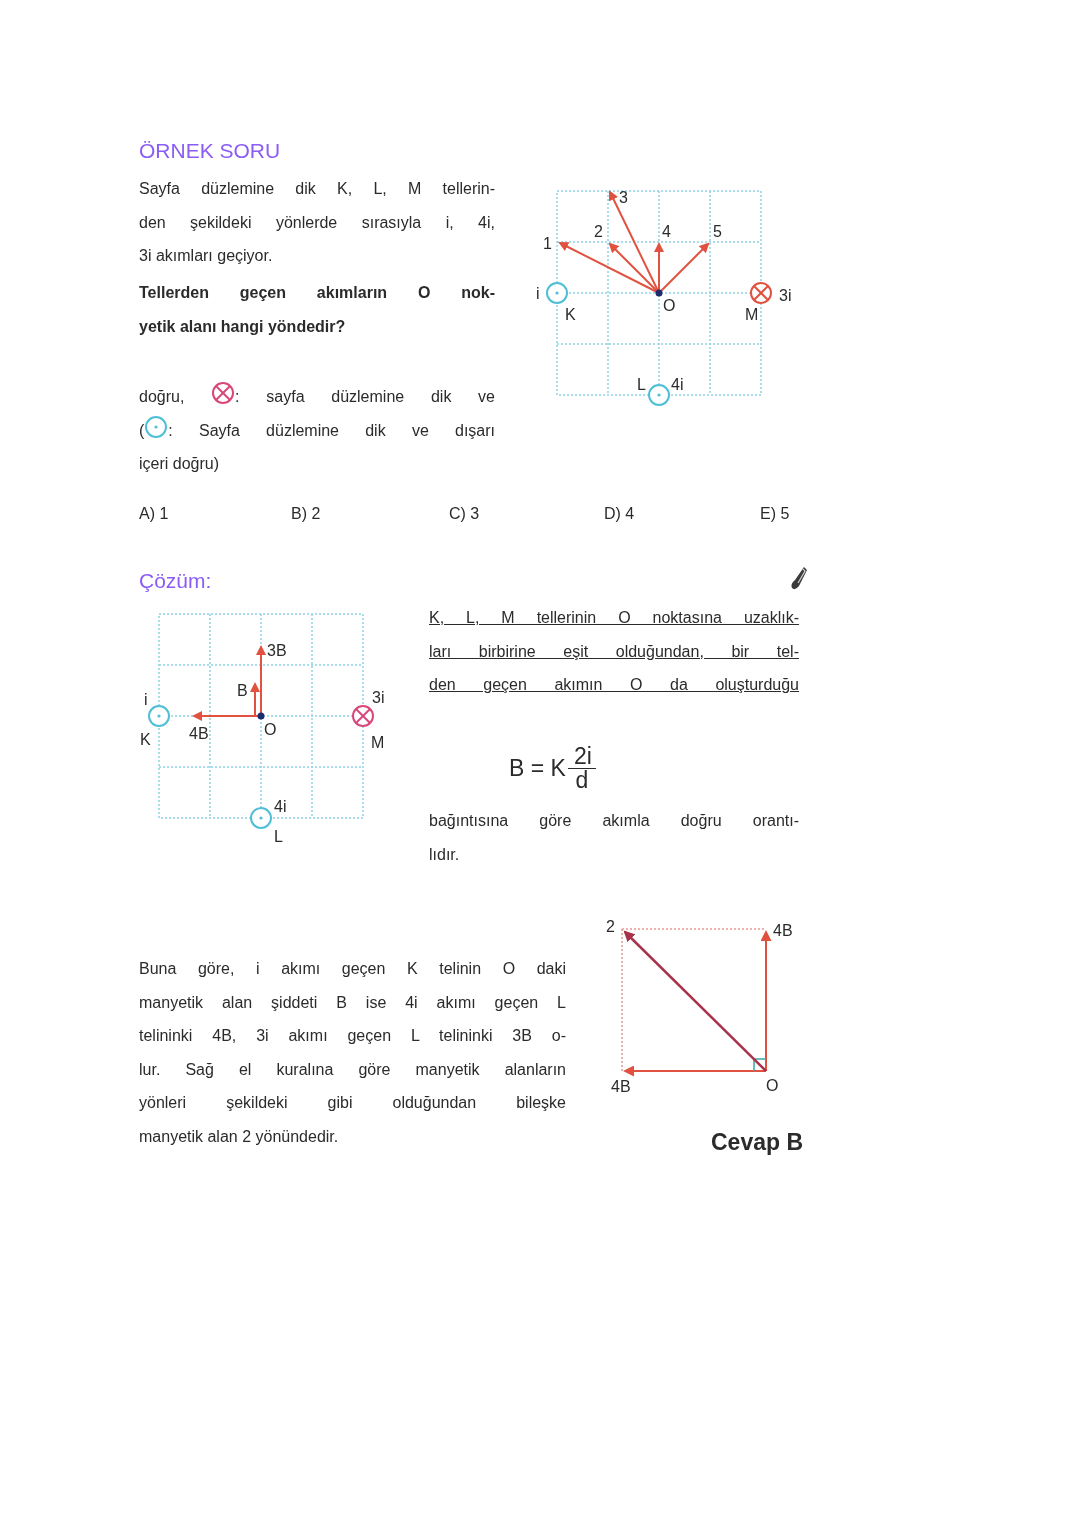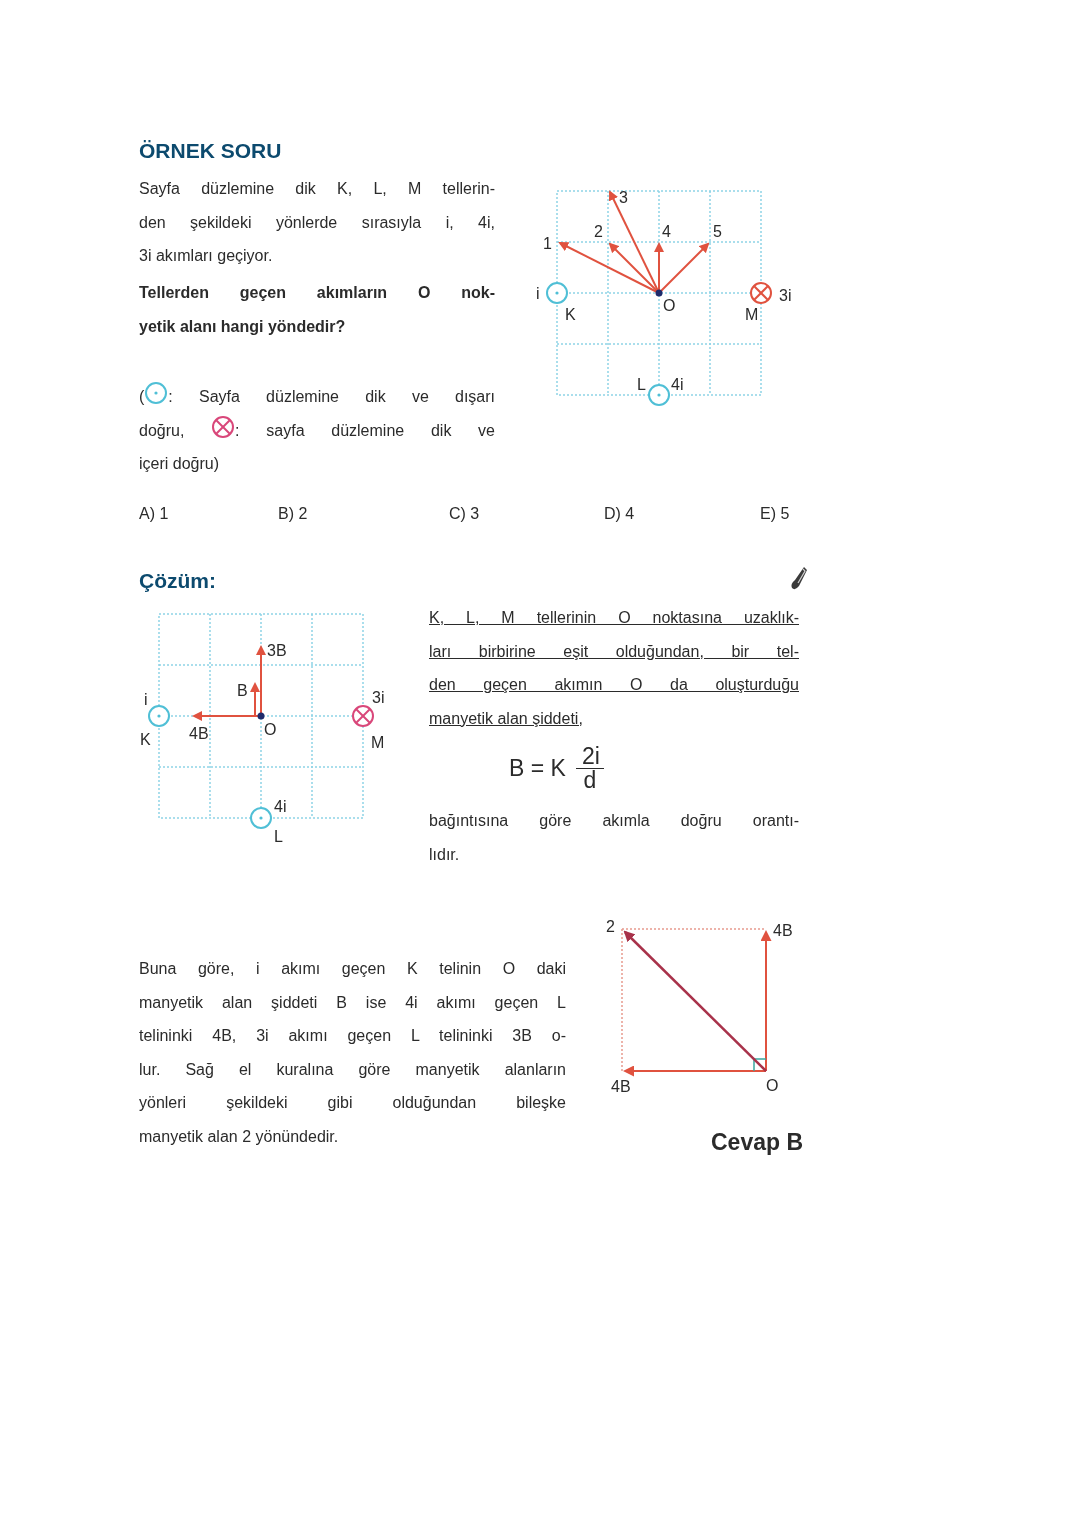--- a/index.html
+++ b/index.html
@@ -1,27 +1,27 @@
 <!DOCTYPE html>
 <html><head>
 <meta charset="utf-8">
 <style>
   html, body { margin:0; padding:0; background:#ffffff; }
   body { width:1080px; height:1527px; position:relative; overflow:hidden;
          font-family:"Liberation Sans", sans-serif; color:#2b2b2b; }
   .abs { position:absolute; }
-  .heading { color:#0c4a6e; font-weight:bold; font-size:21px; }
+  .heading { color:#8b5cf6; font-weight:normal; font-size:21px; }
   .para { font-size:16px; line-height:33.5px; text-align:justify; }
   .para.bold { font-weight:bold; }
   .line { display:block; white-space:nowrap; }
   .just { display:block; text-align:justify; text-align-last:justify; white-space:nowrap; }
   .opt { font-size:16px; }
   .lbl { font-size:16px; font-family:"Liberation Sans", sans-serif; fill:#2b2b2b; }
   .cevap { font-weight:bold; font-size:23px; }
-  .frac { display:inline-block; vertical-align:middle; text-align:center; margin-left:10px; }
+  .frac { display:inline-block; vertical-align:middle; text-align:center; margin-left:2px; }
   .frac .num { display:block; border-bottom:1.5px solid #2b2b2b; padding:0 4px 1px 6px; line-height:22px; }
   .frac .den { display:block; line-height:22px; }
   .sym { display:inline-block; vertical-align:-3px; }
 </style>
 </head>
 <body>
 
 <div class="abs heading" style="left:139px; top:139px;">ÖRNEK SORU</div>
 
 <div class="abs para" style="left:139px; top:172px; width:356px;">
@@ -29,29 +29,29 @@
   <span class="just">den şekildeki yönlerde sırasıyla i, 4i,</span>
   <span class="line">3i akımları geçiyor.</span>
 </div>
 
 <div class="abs para bold" style="left:139px; top:276px; width:356px;">
   <span class="just">Tellerden geçen akımların O nok-</span>
   <span class="line">yetik alanı hangi yöndedir?</span>
 </div>
 
 <div class="abs para" style="left:139px; top:380px; width:356px;">
-  <span class="just"><span>(</span><svg class="sym" width="24" height="24" viewBox="0 0 24 24">
-        <circle cx="12" cy="12" r="10" fill="none" stroke="#4fbfd6" stroke-width="2"></circle>
-        <circle cx="12" cy="12" r="1.6" fill="#4fbfd6"></circle>
-      </svg><span>: Sayfa düzlemine dik ve dışarı</span></span>
   <span class="just"><span>doğru, </span><svg class="sym" width="24" height="24" viewBox="0 0 24 24">
         <circle cx="12" cy="12" r="10" fill="none" stroke="#d9477a" stroke-width="2"></circle>
         <line x1="5" y1="5" x2="19" y2="19" stroke="#d9477a" stroke-width="2"></line>
         <line x1="19" y1="5" x2="5" y2="19" stroke="#d9477a" stroke-width="2"></line>
       </svg><span>: sayfa düzlemine dik ve</span></span>
+  <span class="just"><span>(</span><svg class="sym" width="24" height="24" viewBox="0 0 24 24">
+        <circle cx="12" cy="12" r="10" fill="none" stroke="#4fbfd6" stroke-width="2"></circle>
+        <circle cx="12" cy="12" r="1.6" fill="#4fbfd6"></circle>
+      </svg><span>: Sayfa düzlemine dik ve dışarı</span></span>
   <span class="line">içeri doğru)</span>
 </div>
 
 <svg class="abs" style="left:530px; top:180px;" width="280" height="230" viewBox="530 180 280 230">
   <defs>
     <marker id="ah" markerWidth="10" markerHeight="10" refX="8" refY="5" orient="auto" markerUnits="userSpaceOnUse">
       <path d="M0,0 L10,5 L0,10 z" fill="#e0523f"></path>
     </marker>
   </defs>
   <g stroke="#8fd3e6" stroke-width="1.5" stroke-dasharray="2,2" fill="none">
@@ -95,21 +95,21 @@
 
   <g>
     <circle cx="659" cy="395" r="10" fill="#fff" stroke="#4fbfd6" stroke-width="2"></circle>
     <circle cx="659" cy="395" r="1.6" fill="#4fbfd6"></circle>
   </g>
   <text class="lbl" x="637" y="390">L</text>
   <text class="lbl" x="671" y="390">4i</text>
 </svg>
 
 <div class="abs opt" style="left:139px; top:505px;">A) 1</div>
-<div class="abs opt" style="left:278px; top:505px;text-align:center;">B) 2</div>
+<div class="abs opt" style="left:291px; top:505px;text-align:center;">B) 2</div>
 <div class="abs opt" style="left:449px; top:505px;">C) 3</div>
 <div class="abs opt" style="left:604px; top:505px;">D) 4</div>
 <div class="abs opt" style="left:760px; top:505px;">E) 5</div>
 
 <div class="abs heading" style="left:139px; top:569px;">Çözüm:</div>
 
 <svg class="abs" style="left:790px; top:566px;" width="18" height="26" viewBox="0 0 18 26">
   <path d="M14 1 L17 4 L9 20 Q5 25 2 22 Q0 18 5 14 Z" fill="#3a3a3a"></path>
   <path d="M13 3 L15 5 L8 17" stroke="#cfcfcf" stroke-width="1.2" fill="none"></path>
 </svg>
@@ -157,21 +157,20 @@
     <circle cx="261" cy="818" r="1.6" fill="#4fbfd6"></circle>
   </g>
   <text class="lbl" x="274" y="812">4i</text>
   <text class="lbl" x="274" y="842">L</text>
 </svg>
 
 <div class="abs para" style="left:429px; top:601px; width:370px;text-decoration:underline;">
   <span class="just">K, L, M tellerinin O noktasına uzaklık-</span>
   <span class="just">ları birbirine eşit olduğundan, bir tel-</span>
   <span class="just">den geçen akımın O da oluşturduğu</span>
-  <span class="line">manyetik alan şiddeti,</span>
 </div>
 
 <div class="abs" style="left:509px; top:745px; font-size:23px;">
   <span style="vertical-align:middle;">B = K</span><span class="frac"><span class="num">2i</span><span class="den">d</span></span>
 </div>
 
 <div class="abs para" style="left:429px; top:804px; width:370px;">
   <span class="just">bağıntısına göre akımla doğru orantı-</span>
   <span class="line">lıdır.</span>
 </div>

